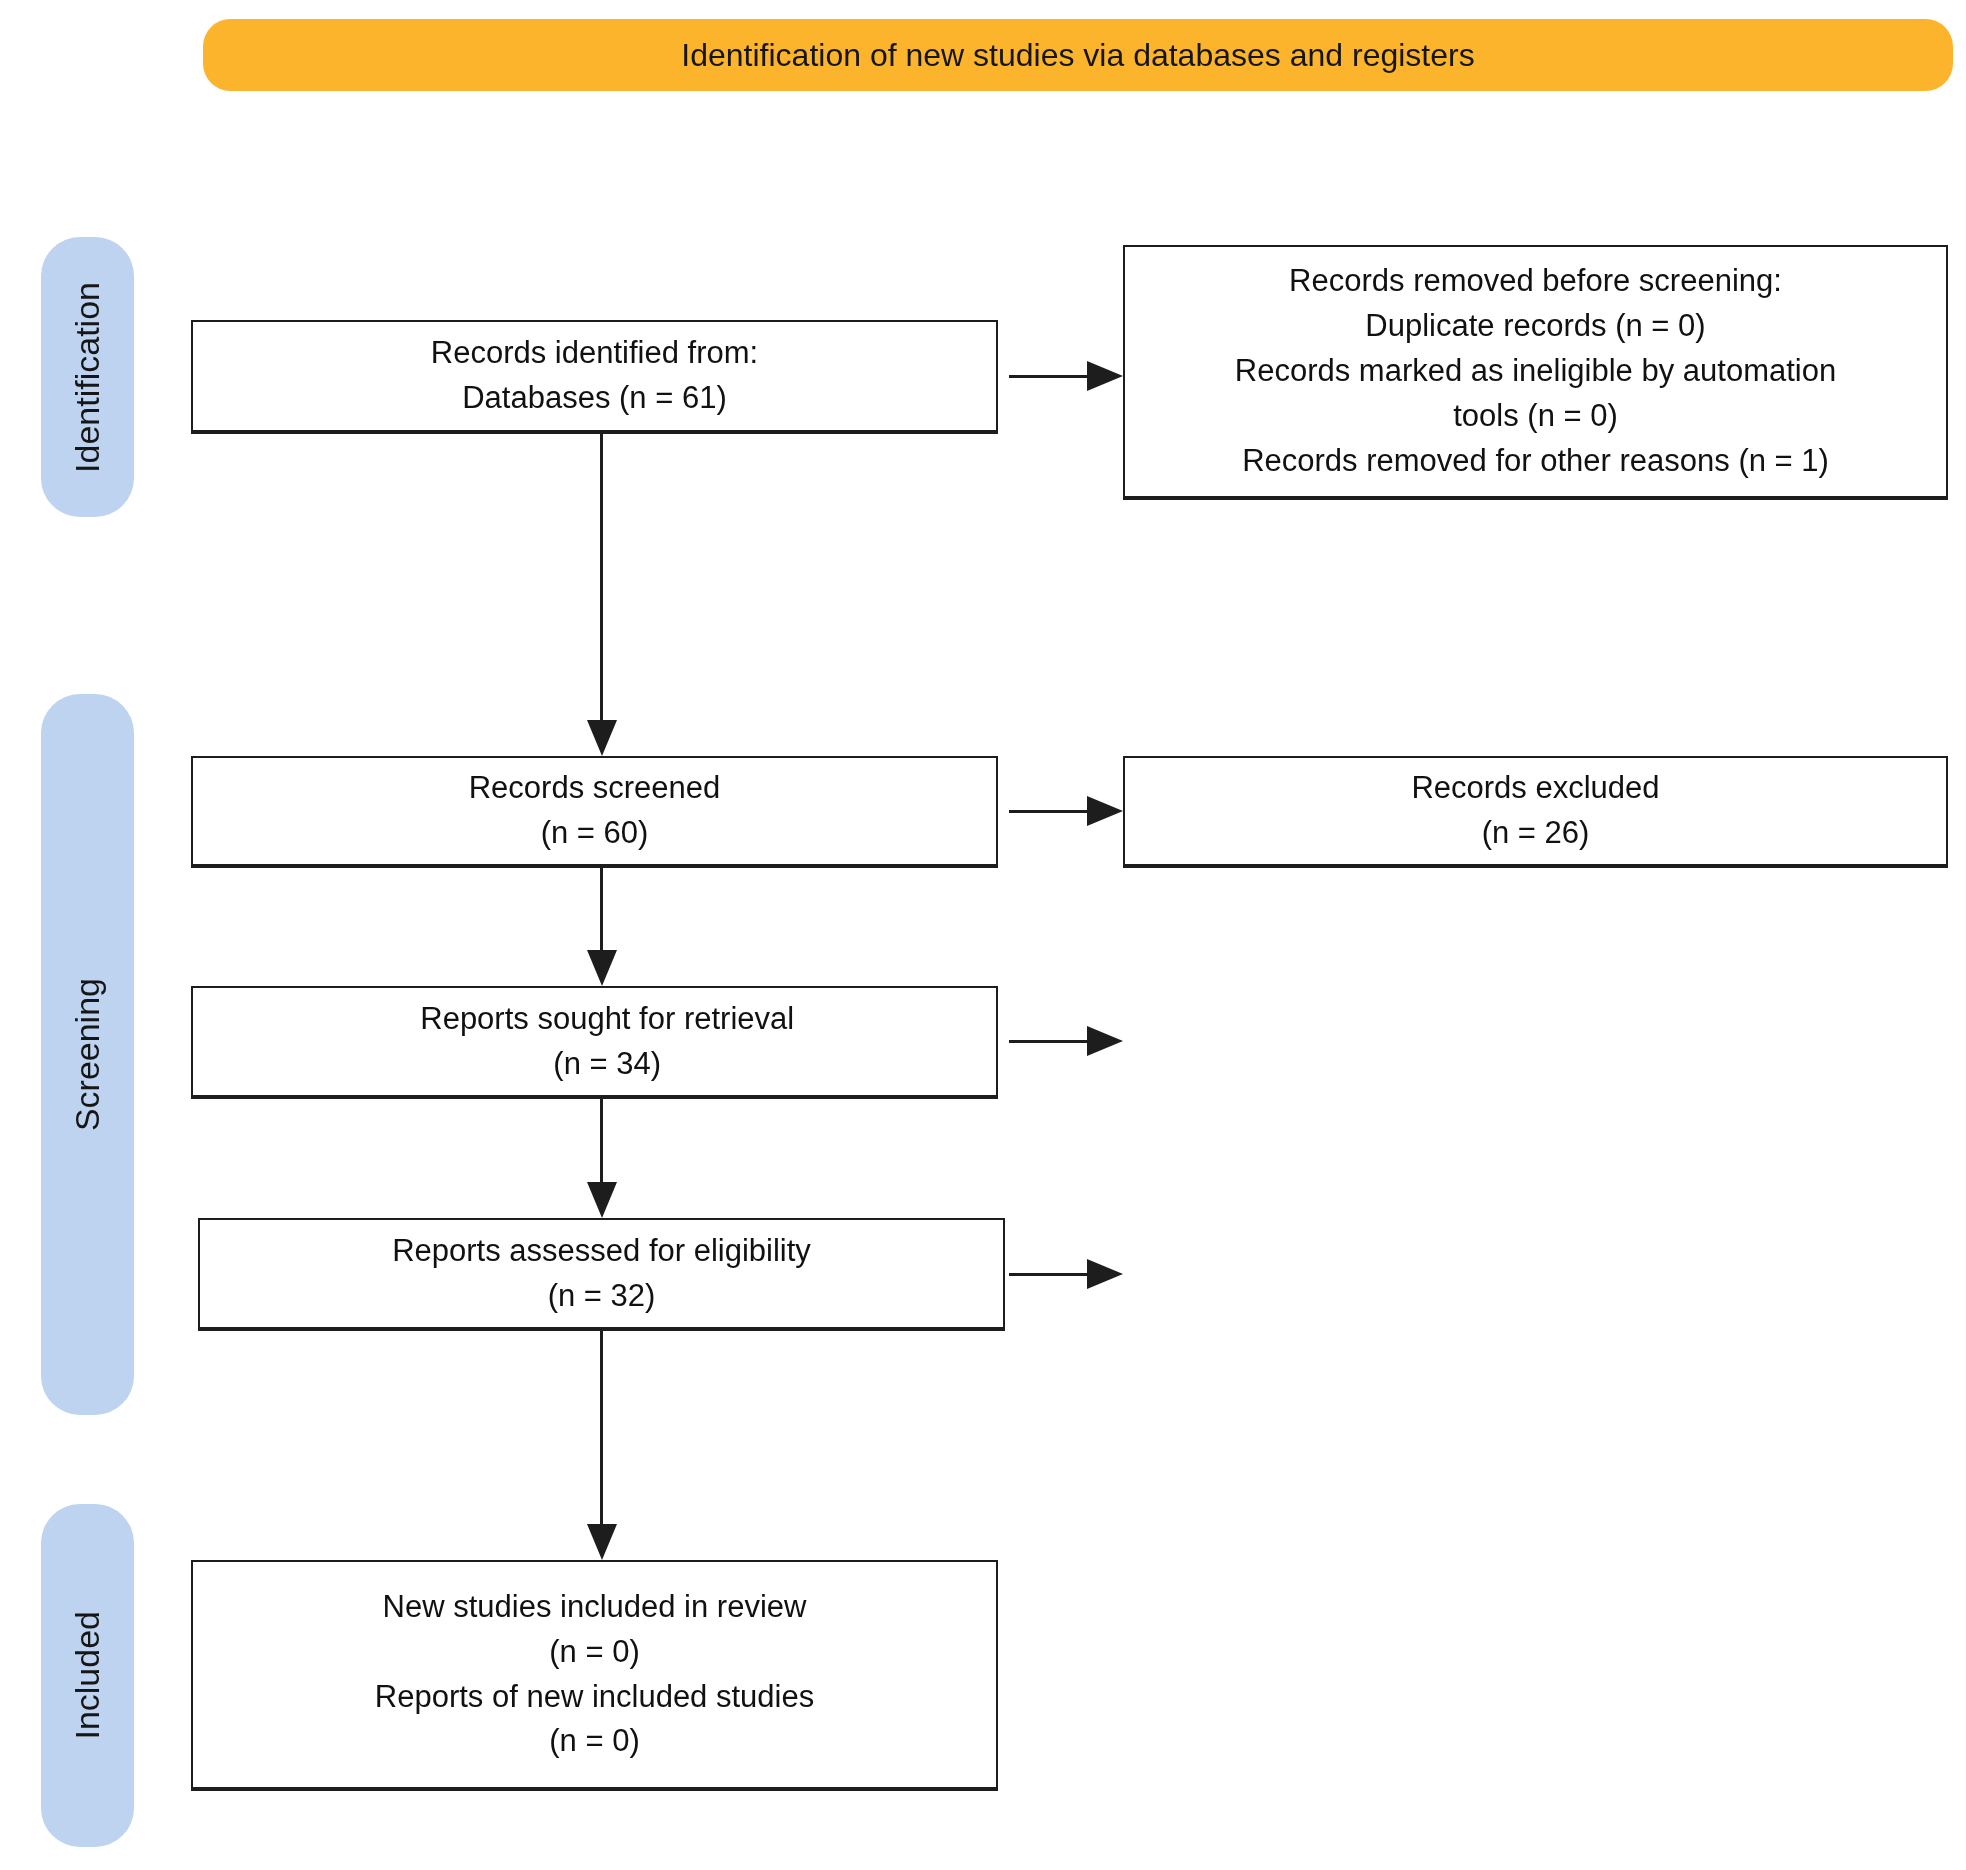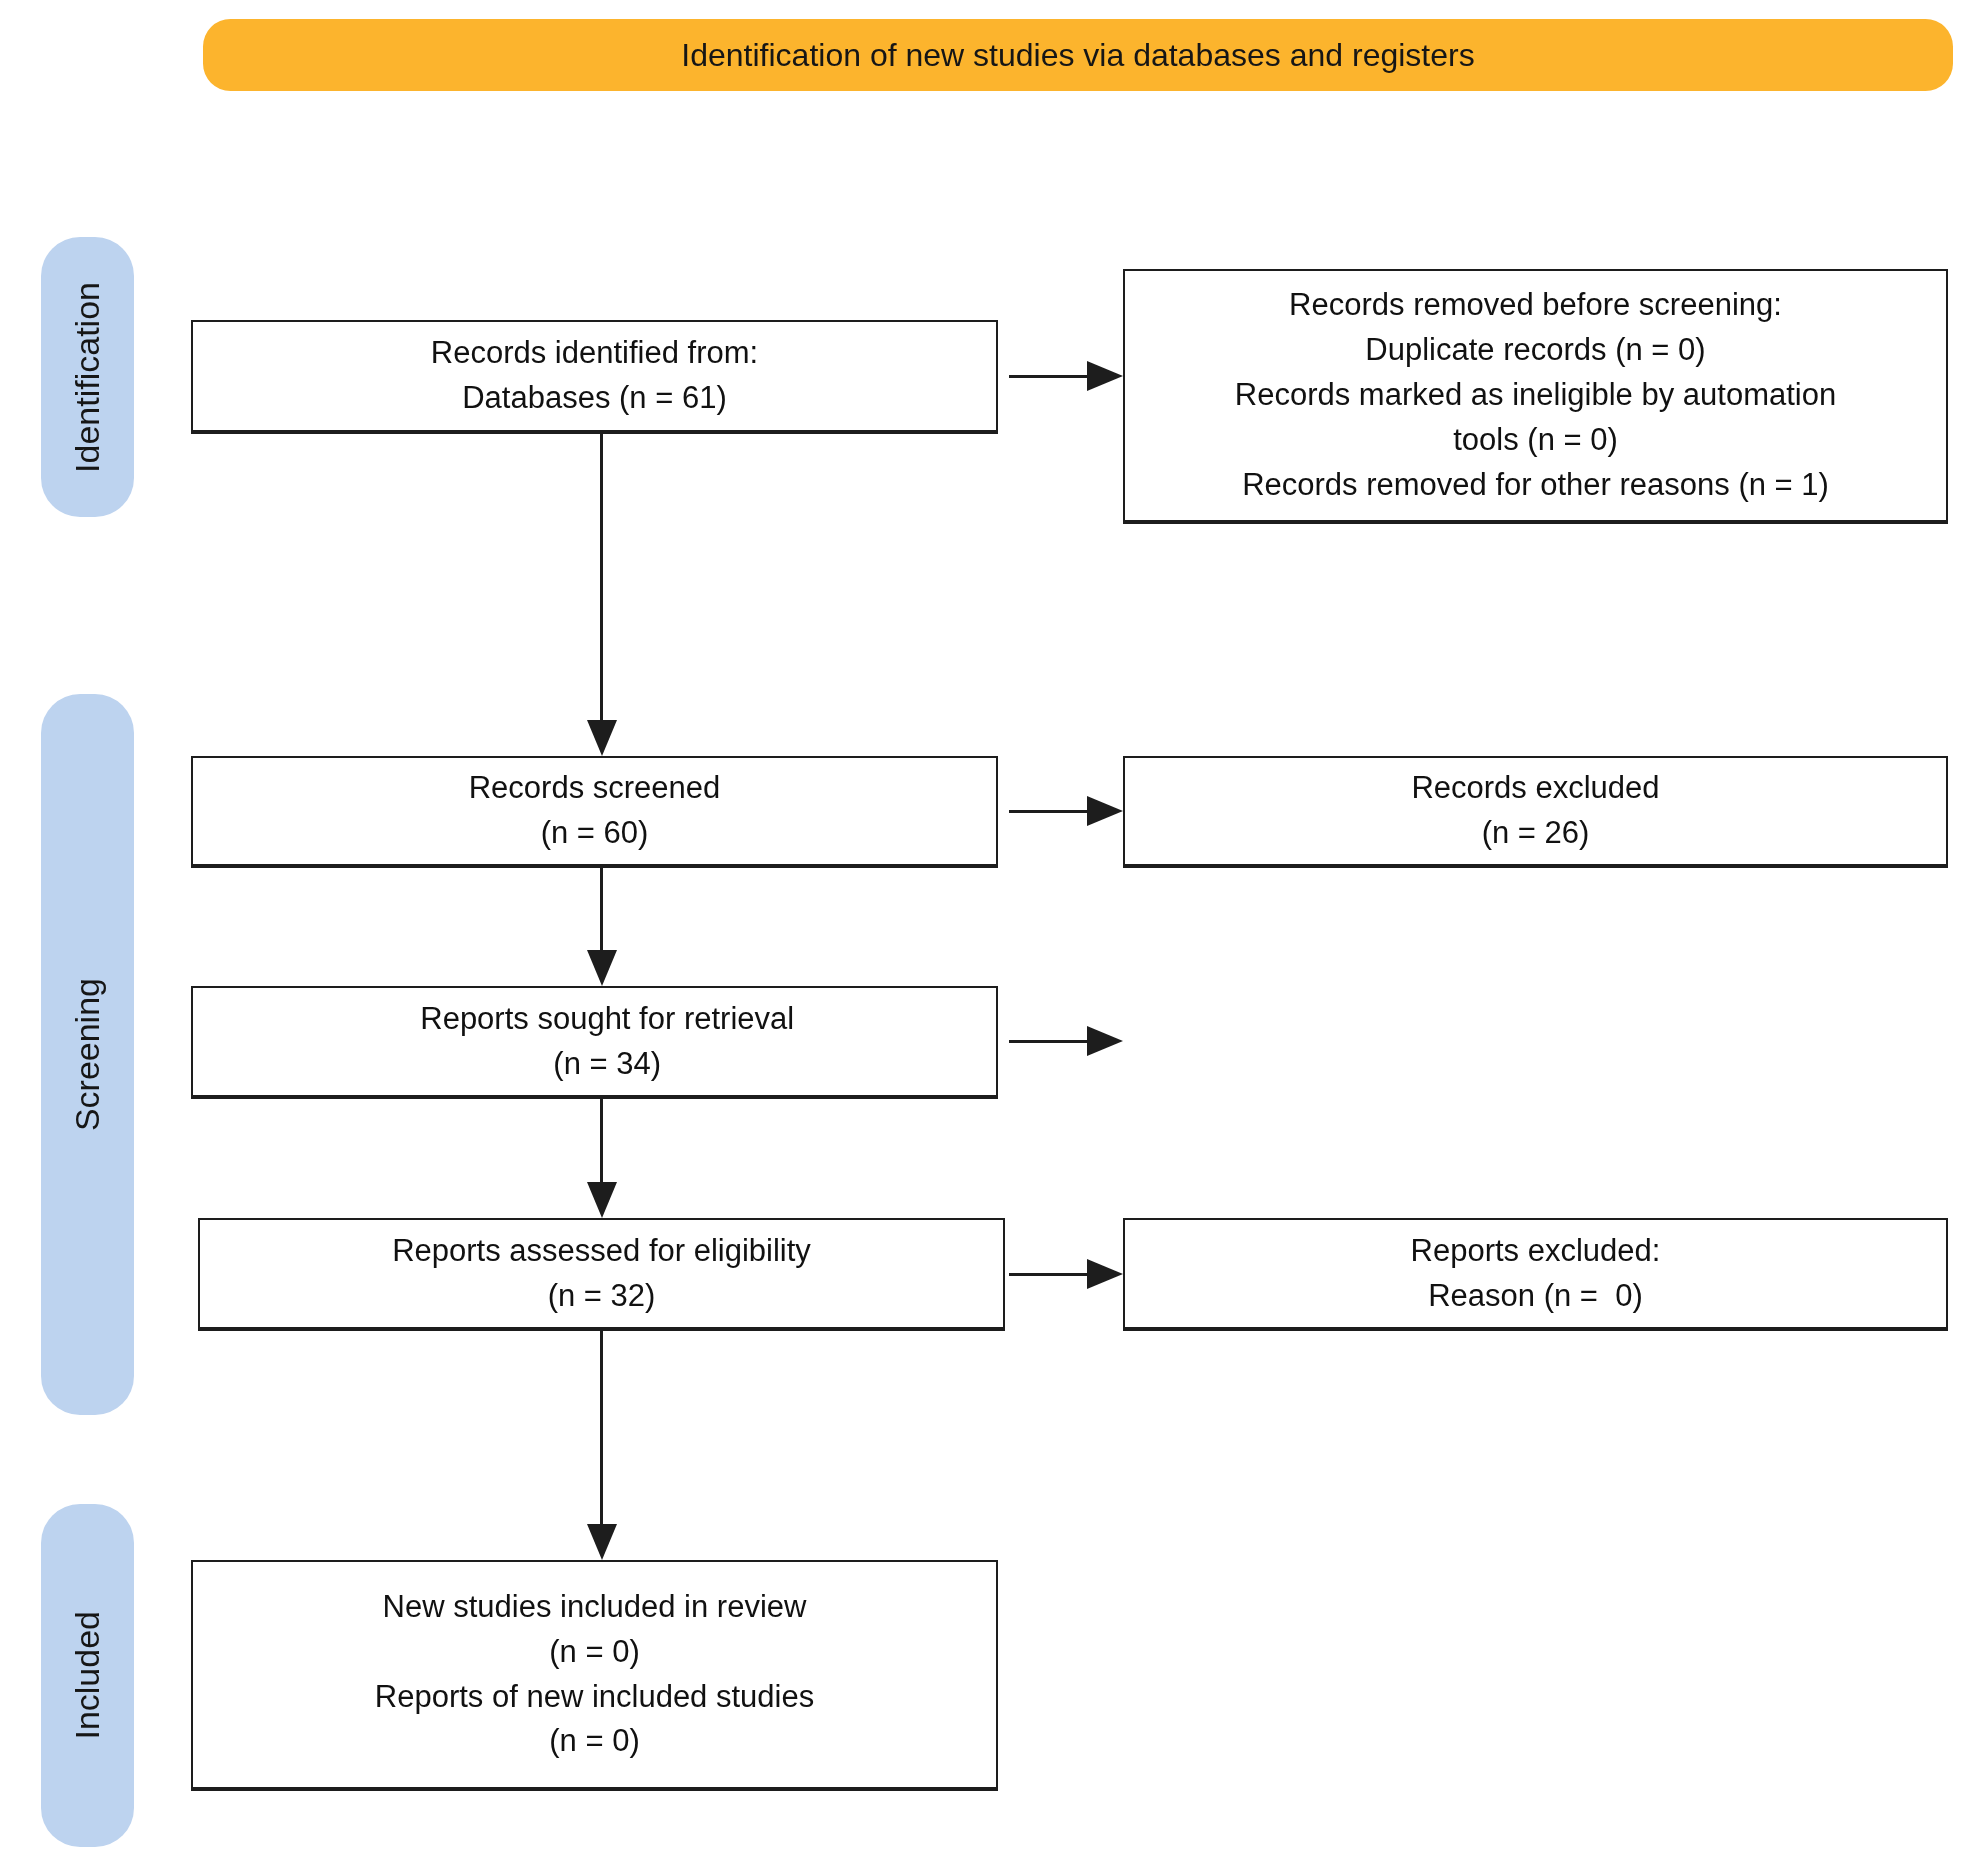--- a/index.html
+++ b/index.html
@@ -52,21 +52,21 @@
     padding:4.9px 14.6px;
   }
   .fbox .box-text{
     font-size:31px;line-height:1.45;
     text-align:center;
     white-space:pre-line;
   }
   .col-left{left:191px;width:807px;}
   .col-right{left:1123px;width:825px;}
   .b-identified{top:320px;height:114px;}
-  .b-removed{top:245px;height:255px;margin-top:24px;}
+  .b-removed{top:245px;height:255px;}
   .b-screened{top:756px;height:112px;}
   .b-excluded{top:756px;height:112px;}
   .b-sought{top:986px;height:113px;padding-left:40px;}
   .b-notretrieved{top:986px;height:113px;}
   .b-assessed{top:1218px;height:113px;margin-left:7px;}
   .b-rexcluded{top:1218px;height:113px;}
   .b-included{top:1560px;height:231px;}
   .hline{position:absolute;height:3.2px;background:var(--line);}
   .vline{position:absolute;width:3.2px;background:var(--line);}
   .head-right{
@@ -128,24 +128,20 @@
     <div class="box-text">Records removed before screening:
 Duplicate records (n = 0)
 Records marked as ineligible by automation
 tools (n = 0)
 Records removed for other reasons (n = 1)</div>
   </div>
   <div class="fbox col-right b-excluded">
     <div class="box-text">Records excluded
 (n = 26)</div>
   </div>
-  <div class="fbox col-right b-rexcluded">
-    <div class="box-text">Reports excluded:
-Reason (n = &nbsp;0)</div>
-  </div>
 
   <div>
     <div class="hline" style="left:1009px;top:375px;width:78px;"></div>
     <div class="head-right" style="left:1087px;top:361px;"></div>
   </div>
   <div>
     <div class="hline" style="left:1009px;top:810px;width:78px;"></div>
     <div class="head-right" style="left:1087px;top:796px;"></div>
   </div>
   <div>

